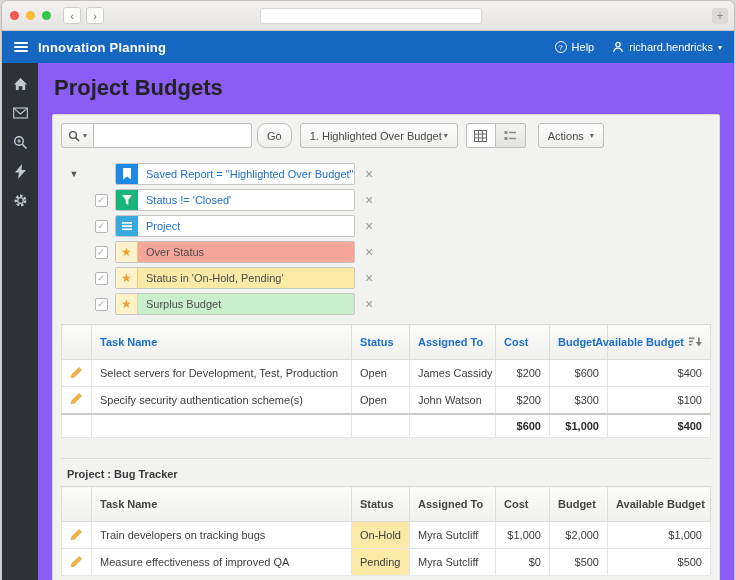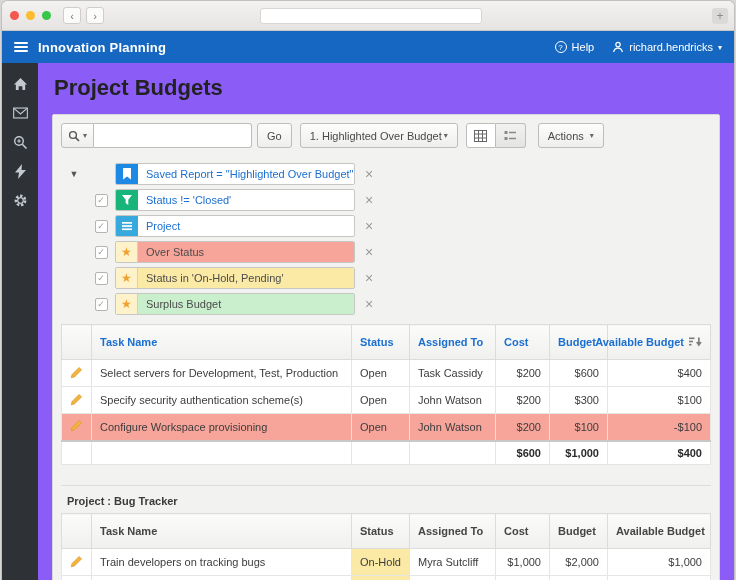--- a/index.html
+++ b/index.html
@@ -33,21 +33,21 @@
   .content { flex:1; padding:8px 14px 0; overflow:hidden; }
   .page-title { font-size:22px; font-weight:bold; color:#222; margin:4px 0 13px 2px; }
 
   .panel { background:#f2f2f0; border:1px solid #d8d8d6; border-radius:2px; padding:8px; }
 
   
   .toolbar { display:flex; align-items:center; margin-bottom:8px; }
   .btn { background:linear-gradient(#fdfdfd,#eeeeec); border:1px solid #bdbdbb; height:25px; display:inline-flex; align-items:center; font-size:11px; color:#4a4a4a; padding:0 9px; border-radius:3px; cursor:pointer; }
   .search-btn { border-radius:3px 0 0 3px; padding:0 6px; gap:3px; }
   .search-input { height:25px; width:158px; border:1px solid #bdbdbb; border-left:none; border-radius:0 3px 3px 0; background:#fff; font-size:11px; padding:0 6px; font-family:"Liberation Sans",sans-serif; }
-  .go-btn { margin-left:5px; }
+  .go-btn { margin-left:5px;border-radius:9px; }
   .report-select { margin-left:8px; width:158px; justify-content:space-between; }
   .view-toggle { margin-left:8px; display:flex; }
   .view-btn { width:30px; justify-content:center; padding:0; }
   .view-btn.active { border-radius:3px 0 0 3px; background:#fff; }
   .view-btn.inactive { border-radius:0 3px 3px 0; border-left:none; background:linear-gradient(#f2f2f0,#e4e4e2); }
   .actions-btn { margin-left:12px; gap:6px; }
   .chev { font-size:8px; color:#666; }
 
   
   .filters { padding:5px 0 7px; }
@@ -341,50 +341,37 @@
             </thead>
             <tbody>
               <tr>
                 <td class="edit-cell"><span style="display:inline-flex;">
                       <svg width="13" height="13" viewBox="0 0 16 16">
                         <path d="M11.2 1.8l3 3L5.5 13.5l-4 1 1-4z" fill="#f3b33e" stroke="#d39428" stroke-width="0.8" stroke-linejoin="round"></path>
                       </svg>
                     </span></td>
                 <td>Select servers for Development, Test, Production</td>
                 <td>Open</td>
-                <td>Task Cassidy</td>
+                <td>James Cassidy</td>
                 <td class="num">$200</td>
                 <td class="num">$600</td>
                 <td class="num">$400</td>
               </tr>
               <tr>
                 <td class="edit-cell"><span style="display:inline-flex;">
                       <svg width="13" height="13" viewBox="0 0 16 16">
                         <path d="M11.2 1.8l3 3L5.5 13.5l-4 1 1-4z" fill="#f3b33e" stroke="#d39428" stroke-width="0.8" stroke-linejoin="round"></path>
                       </svg>
                     </span></td>
                 <td>Specify security authentication scheme(s)</td>
                 <td>Open</td>
                 <td>John Watson</td>
                 <td class="num">$200</td>
                 <td class="num">$300</td>
                 <td class="num">$100</td>
-              </tr>
-              <tr class="hl-red">
-                <td class="edit-cell"><span style="display:inline-flex;">
-                      <svg width="13" height="13" viewBox="0 0 16 16">
-                        <path d="M11.2 1.8l3 3L5.5 13.5l-4 1 1-4z" fill="#f3b33e" stroke="#d39428" stroke-width="0.8" stroke-linejoin="round"></path>
-                      </svg>
-                    </span></td>
-                <td>Configure Workspace provisioning</td>
-                <td>Open</td>
-                <td>John Watson</td>
-                <td class="num">$200</td>
-                <td class="num">$100</td>
-                <td class="num">-$100</td>
               </tr>
               <tr class="summary">
                 <td></td>
                   <td></td>
                   <td></td>
                   <td></td>
                 <td class="num">$600</td>
                 <td class="num">$1,000</td>
                 <td class="num">$400</td>
               </tr>

